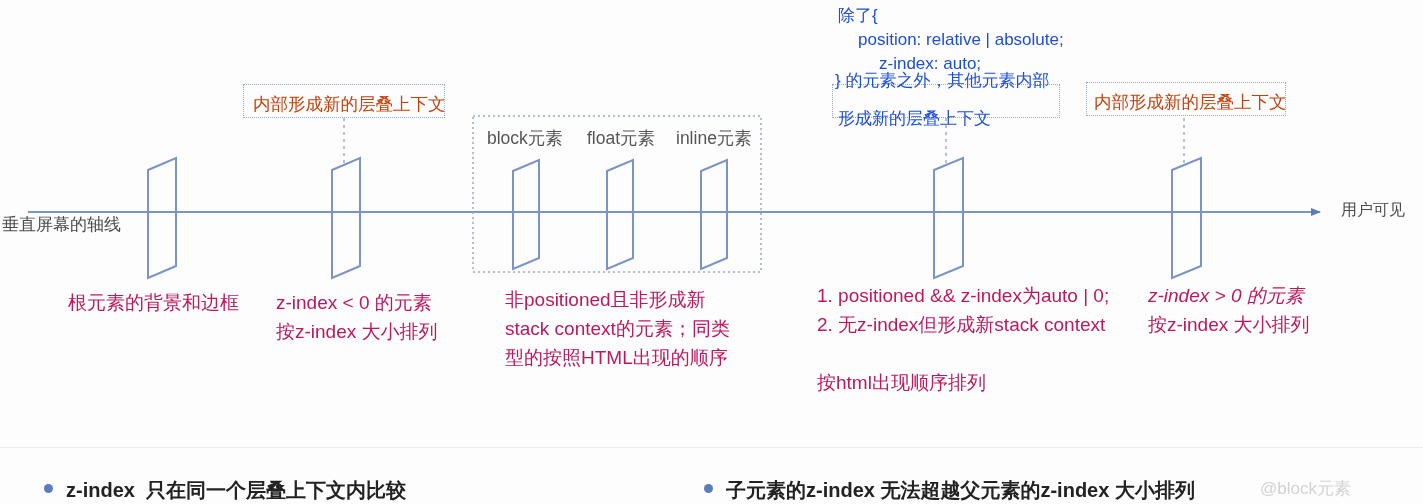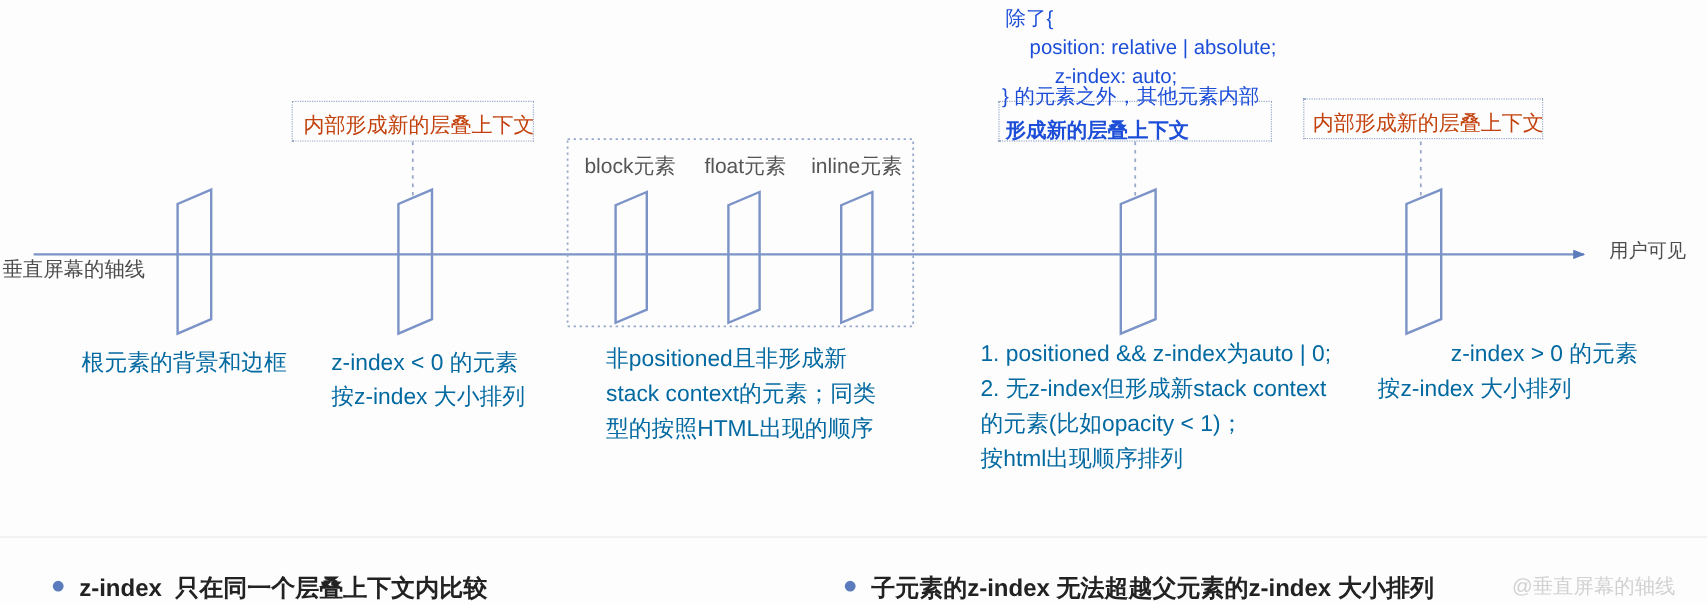--- a/index.html
+++ b/index.html
@@ -26,21 +26,21 @@
     height: 504px;
   }
   .txt {
     position: absolute;
     color: #4a4a4a;
     white-space: pre;
     line-height: 1.0;
   }
   .caption {
     font-size: 19px;
-    color: #0369a1;
+    color: #be185d;
     line-height: 29px;
   }
   .annot {
     font-size: 17.5px;
     color: #c2410c;
     line-height: 25px;
     font-family: Liberation Serif, serif;
   }
   .shape-label {
     font-size: 17.5px;
@@ -147,21 +147,21 @@
   </svg>
 
   <div class="dbox" style="left:243px; top:84px; width:202px; height:34px;"></div>
   <div class="txt annot" style="left:253px; top:92px;">内部形成新的层叠上下文</div>
 
   <div class="dbox" style="left:832px; top:84px; width:228px; height:34px;"></div>
   <div class="txt code-block" style="left:838px; top:3px;">除了{</div>
   <div class="txt code-block" style="left:858px; top:27px;">position: relative | absolute;</div>
   <div class="txt code-block" style="left:879px; top:51px;">z-index: auto;</div>
   <div class="txt code-block" style="left:835px; top:68px;">} 的元素之外，其他元素内部</div>
-  <div class="txt code-block" style="left:838px; top:96px;font-weight:bold;">形成新的层叠上下文</div>
+  <div class="txt code-block" style="left:838px; top:106px;">形成新的层叠上下文</div>
 
   <div class="dbox" style="left:1086px; top:82px; width:200px; height:34px;"></div>
   <div class="txt annot" style="left:1094px; top:90px;">内部形成新的层叠上下文</div>
 
   <div class="txt axis-label" style="left:2px; top:216px;">垂直屏幕的轴线</div>
   <div class="txt endpoint-label" style="left:1341px; top:202px;">用户可见</div>
 
   <div class="txt shape-label" style="left:487px; top:130px;text-align:right;">block元素</div>
   <div class="txt shape-label" style="left:587px; top:130px;">float元素</div>
   <div class="txt shape-label" style="left:676px; top:130px;">inline元素</div>
@@ -170,29 +170,28 @@
 
   <div class="txt caption" style="left:276px; top:288px;">z-index &lt; 0 的元素</div>
   <div class="txt caption" style="left:276px; top:317px;">按z-index 大小排列</div>
 
   <div class="txt caption" style="left:505px; top:285px;">非positioned且非形成新</div>
   <div class="txt caption" style="left:505px; top:314px;">stack context的元素；同类</div>
   <div class="txt caption" style="left:505px; top:343px;">型的按照HTML出现的顺序</div>
 
   <div class="txt caption" style="left:817px; top:281px;">1. positioned &amp;&amp; z-index为auto | 0;</div>
   <div class="txt caption" style="left:817px; top:310px;">2. 无z-index但形成新stack context</div>
-  <div class="txt caption" style="left:817px; top:339px;">的元素(比如opacity &lt; 1)；</div>
   <div class="txt caption" style="left:817px; top:368px;">按html出现顺序排列</div>
 
-  <div class="txt caption" style="left:1209px; top:281px;">z-index &gt; 0 的元素</div>
+  <div class="txt caption" style="left:1148px; top:281px;font-style:italic;">z-index &gt; 0 的元素</div>
   <div class="txt caption" style="left:1148px; top:310px;">按z-index 大小排列</div>
 
   <div class="footer-rule" style="top:447px;"></div>
 
   <div class="bullet-dot" style="left:44px; top:484px;"></div>
   <div class="bullet-text" style="left:66px; top:477px;">z-index  只在同一个层叠上下文内比较</div>
 
   <div class="bullet-dot" style="left:704px; top:484px;"></div>
   <div class="bullet-text" style="left:726px; top:477px;">子元素的z-index 无法超越父元素的z-index 大小排列</div>
 
-  <div class="watermark" style="left:1260px; top:477px;">@垂直屏幕的轴线</div>
+  <div class="watermark" style="left:1260px; top:477px;">@block元素</div>
 
 </div>
 
 </body></html>

